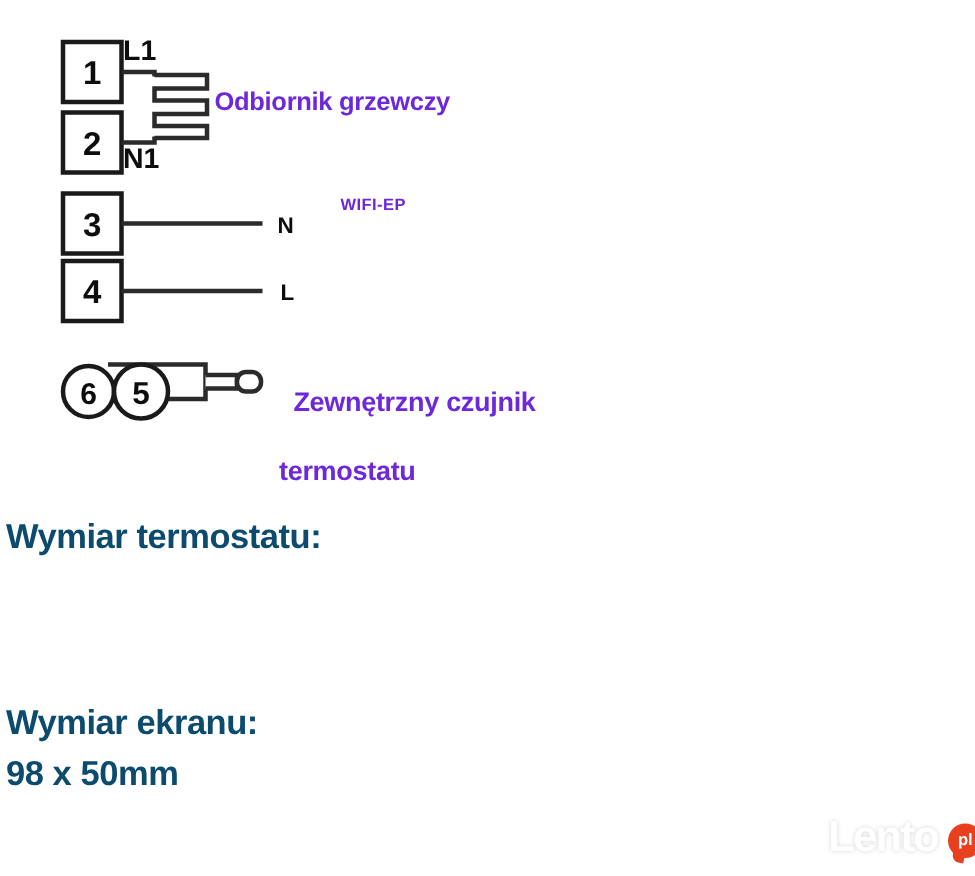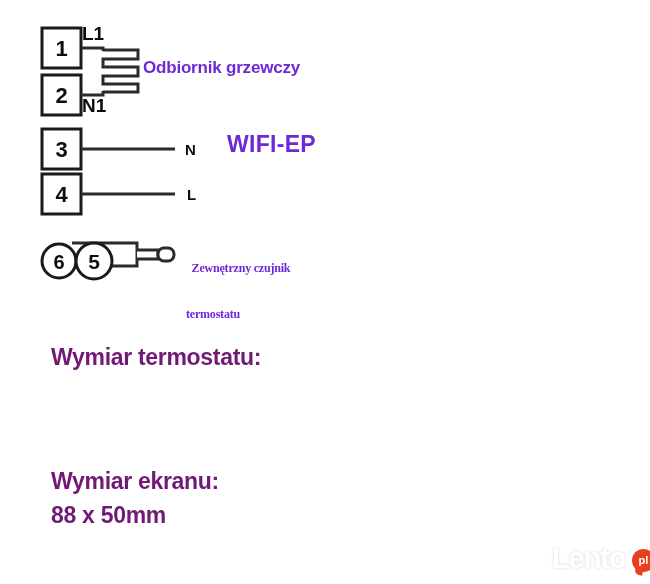--- a/index.html
+++ b/index.html
@@ -34,42 +34,40 @@
   }
 
   #label-odbiornik {
     left: 143px;
     top: 58px;
     font-size: 17px;
   }
   #label-wifi {
     left: 227px;
     top: 131px;
-    font-size: 23px;
+    font-size: 11px;
     letter-spacing: 0.3px;
   }
   #label-czujnik {
     left: 186px;
     top: 234px;
-    font-size: 12px;
+    font-size: 18px;
     line-height: 23px;
-    font-family: Liberation Serif, serif;
   }
   #label-czujnik .line2 { display: block; }
 
   .dim-block {
     position: absolute;
     left: 4px;
     font-family: "Liberation Sans", sans-serif;
     font-weight: bold;
-    color: #701a75;
+    color: #0c4a6e;
     font-size: 23px;
     line-height: 34px;
     letter-spacing: -0.3px;
-    margin-left: 47px;
   }
   #dim-thermostat { top: 340px; }
   #dim-screen { top: 464px; }
   .dim-block .dim-value { display: block; }
 
   
   #lento-watermark {
     position: absolute;
     left: 552px;
     top: 543px;
@@ -196,21 +194,21 @@
   <span>Zewnętrzny czujnik</span>
   <span class="line2">termostatu</span>
 </div>
 
 <div class="dim-block" id="dim-thermostat">
   <span class="dim-title">Wymiar termostatu:</span>
 </div>
 
 <div class="dim-block" id="dim-screen">
   <span class="dim-title">Wymiar ekranu:</span>
-  <span class="dim-value">88 x 50mm</span>
+  <span class="dim-value">98 x 50mm</span>
 </div>
 
 <div id="lento-watermark">
   <span class="lento-word">Lento</span>
   <span class="lento-bubble">
     <span class="bubble-text">pl</span>
   </span>
 </div>
 
 </body></html>

